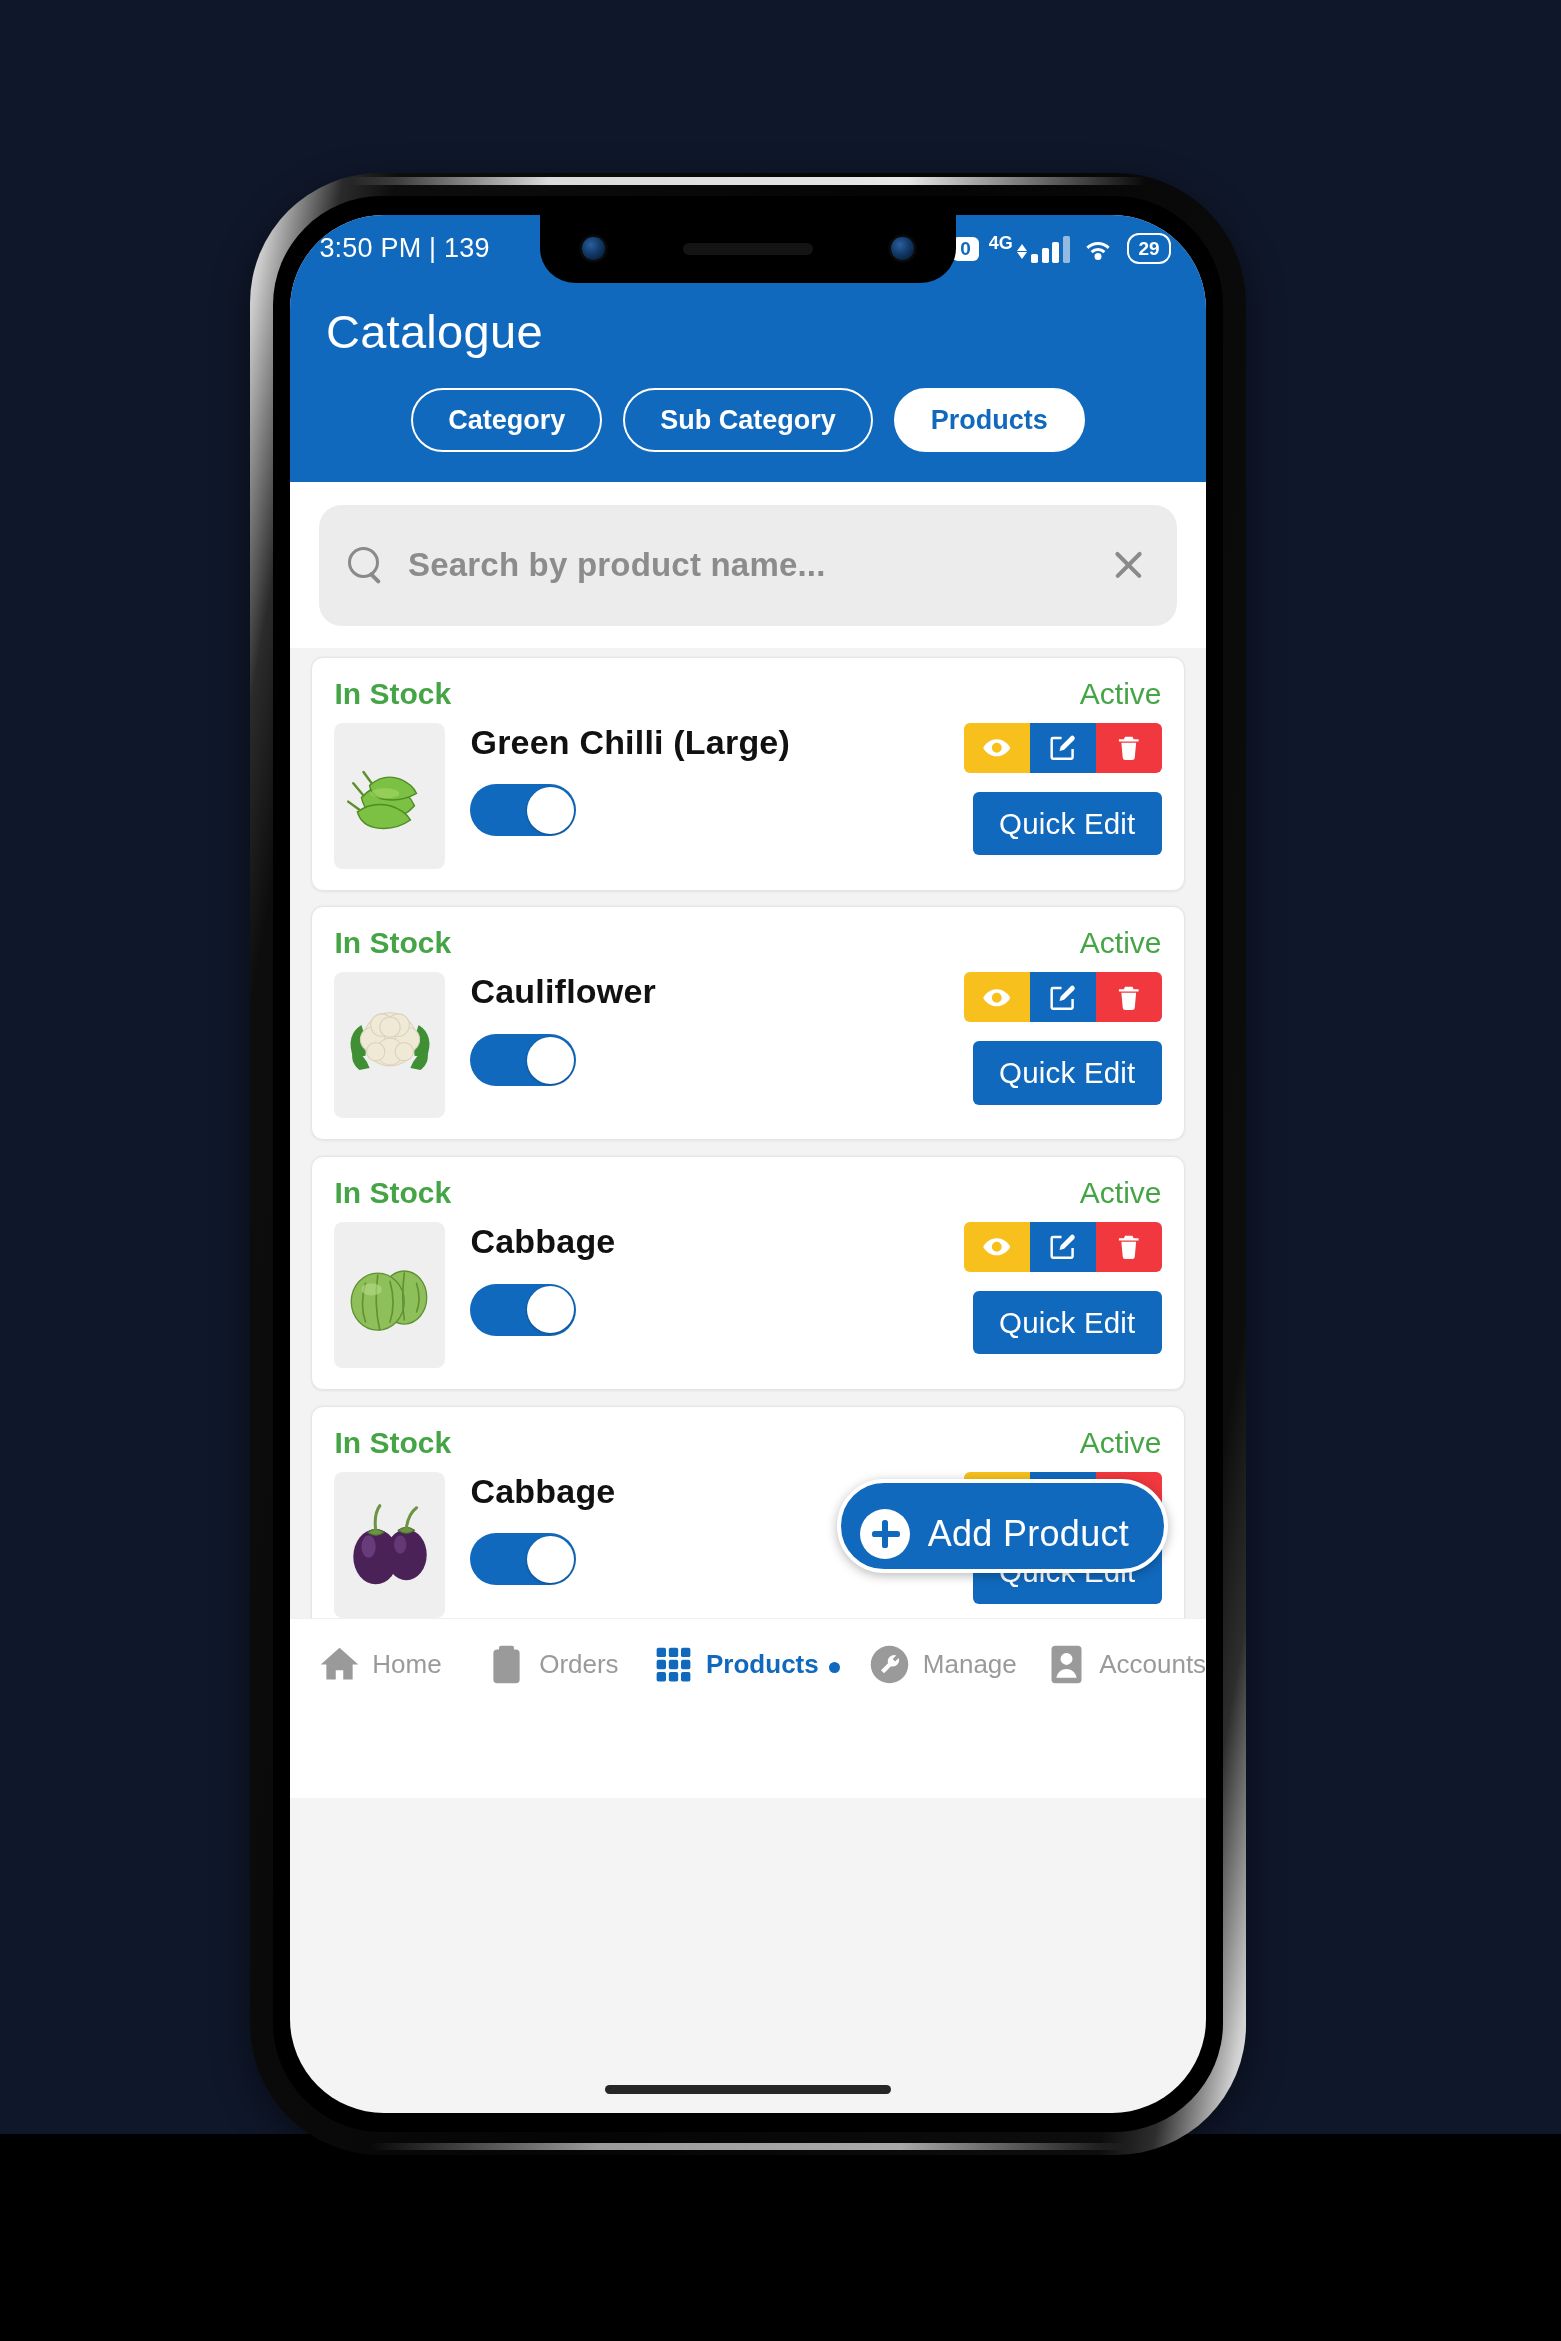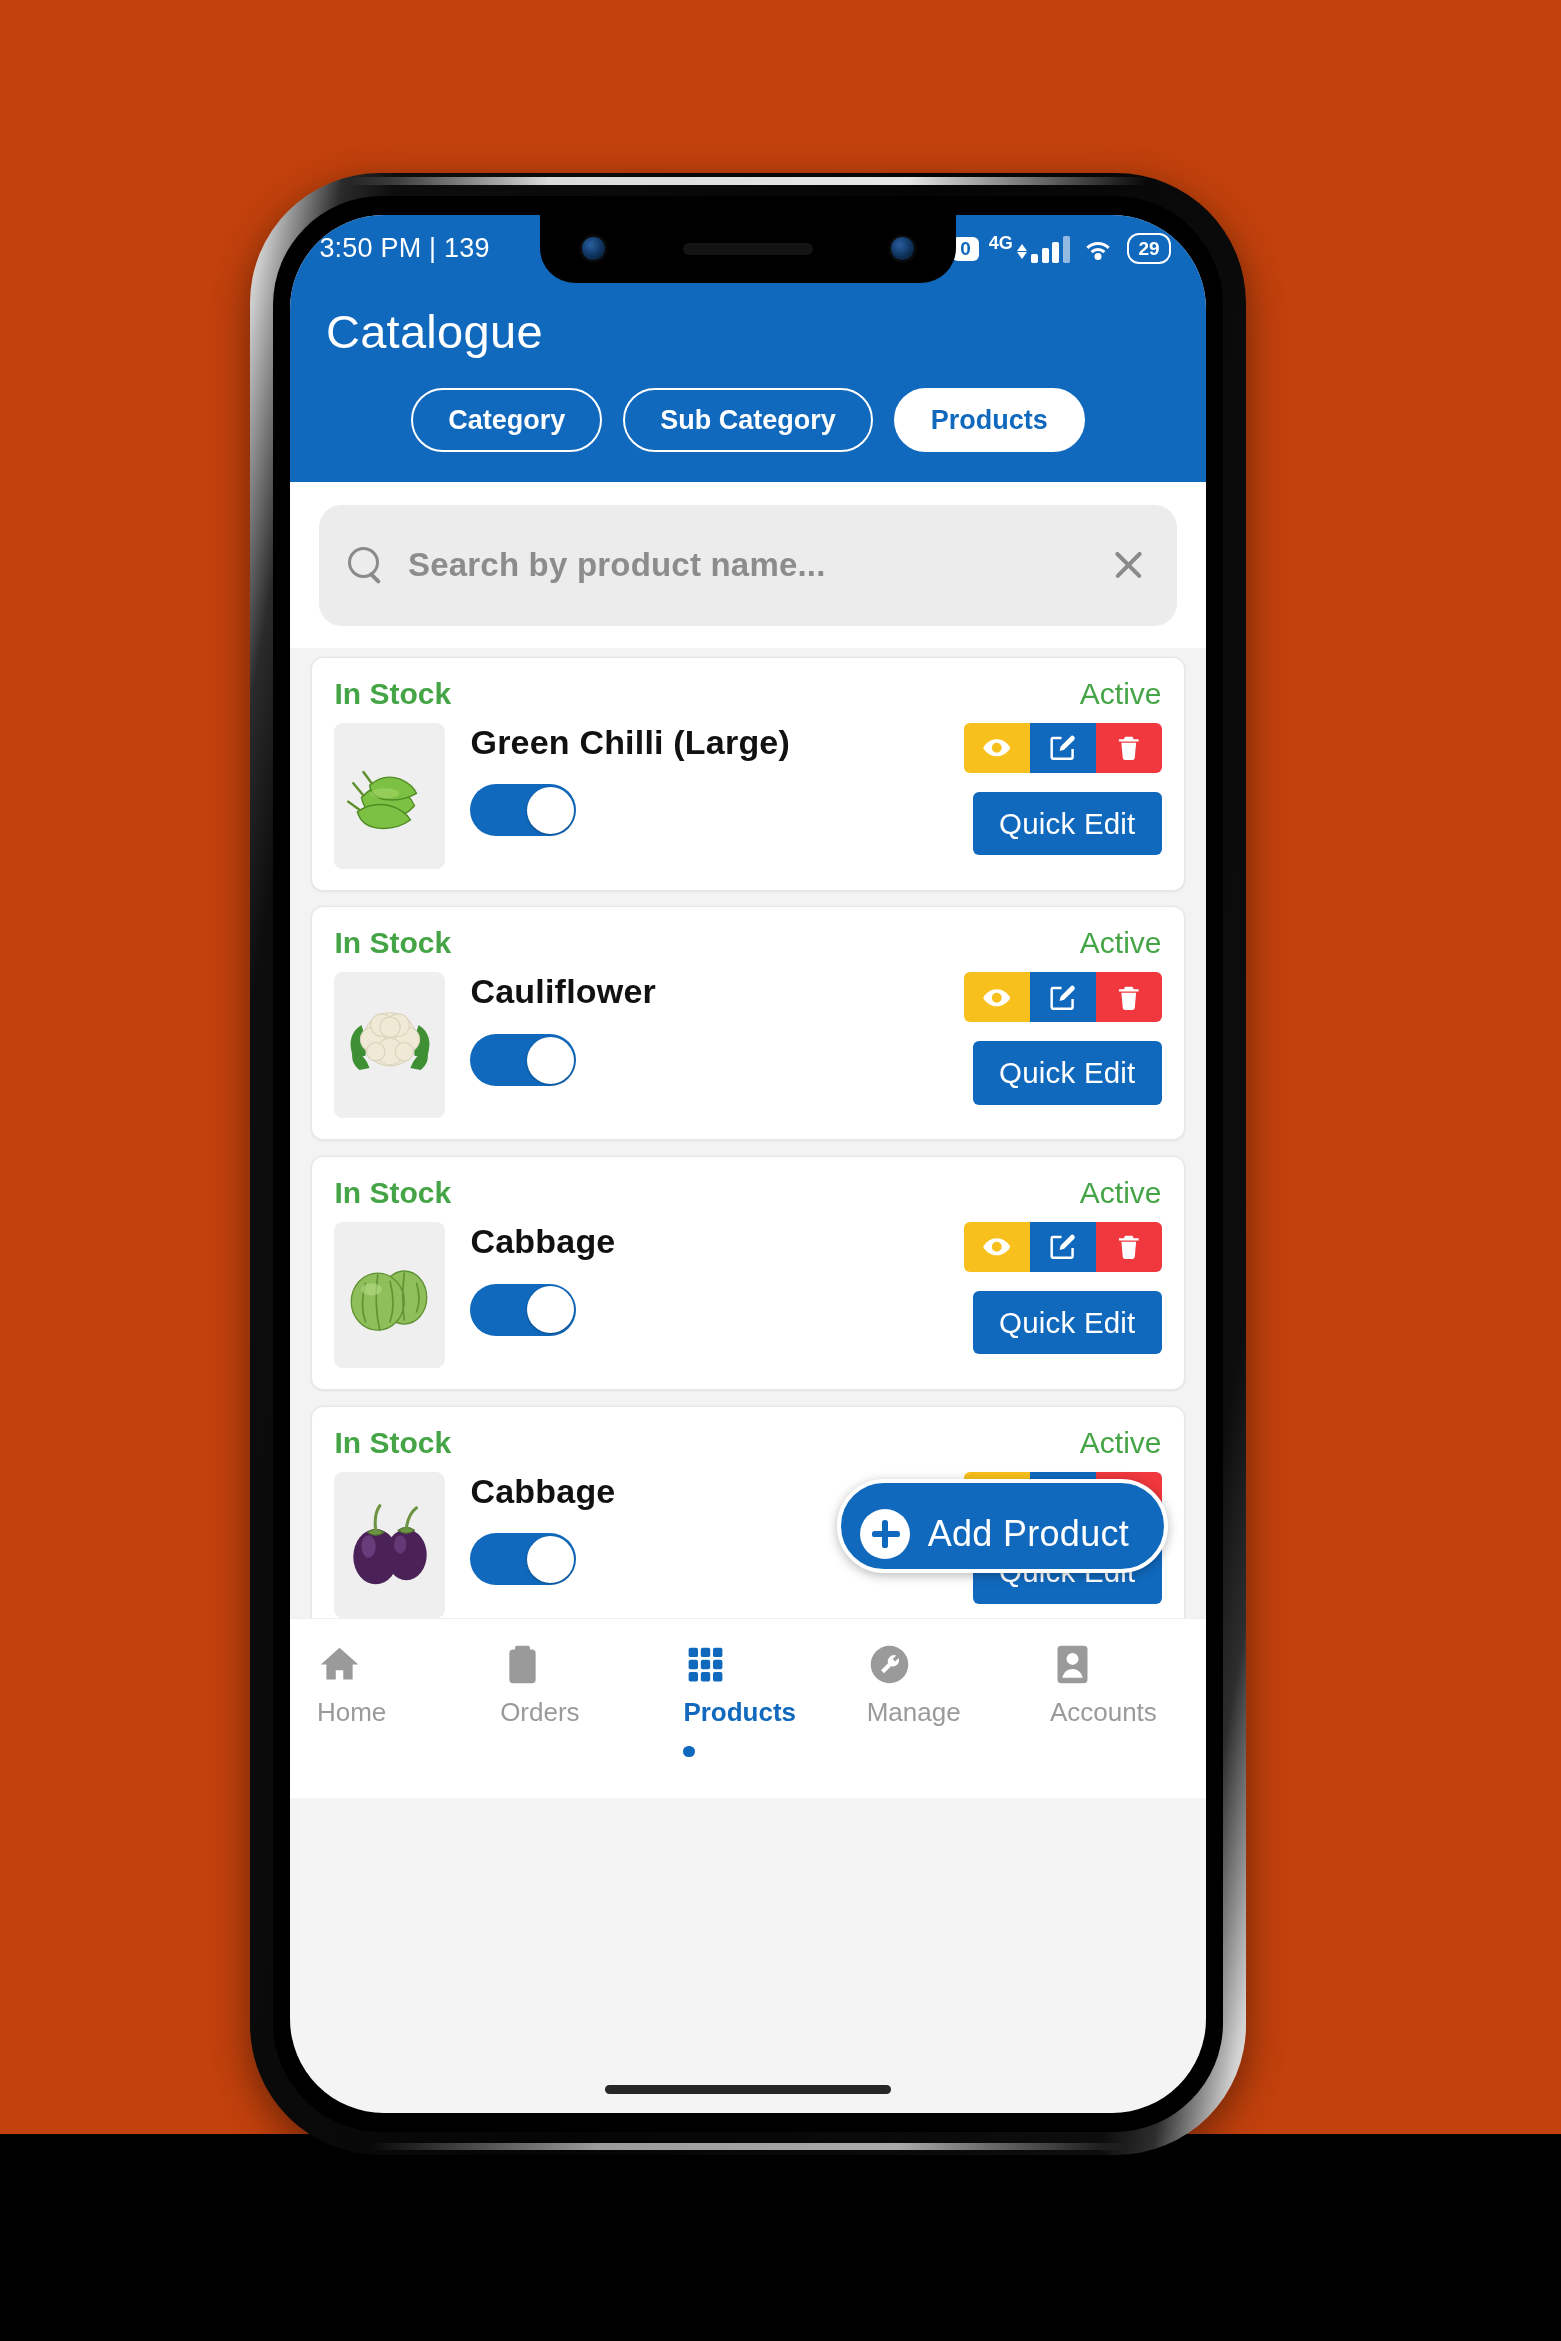--- a/index.html
+++ b/index.html
@@ -4,21 +4,21 @@
 <style>
   * { box-sizing: border-box; margin: 0; padding: 0; }
   html, body {
     width: 1561px; height: 2342px;
     background: #ffffff;
     font-family: "Liberation Sans", sans-serif;
     overflow: hidden;
   }
 
   
-  #stage { position: relative; width: 1561px; height: 2342px; background: #c2410c; }
+  #stage { position: relative; width: 1561px; height: 2342px; background: #0f172a; }
 
   
   .bottom-band {
     position: absolute; left: 0; right: 0; bottom: 0; height: 208px;
     background: #000000;
   }
 
   
   .device {
     position: absolute;
@@ -276,21 +276,21 @@
   
   .bottom-nav {
     position: relative; z-index: 25;
     background: #ffffff;
     height: 180px;
     display: flex; align-items: flex-start;
     padding-top: 22.6px;
     border-top: 0.9px solid #f0f0f0;
   }
   .nav-item {
-    flex: 1; display: flex; flex-direction: column; gap: 10.4px;
+    flex: 1; display: flex; align-items: center; gap: 10.4px;
     cursor: pointer;
     margin-left: 27px;
   }
   .nav-item svg { width: 45px; height: 45px; fill: #9a9a9a; }
   .nav-label { font-size: 26px; color: #9a9a9a; }
   .nav-item.active svg { fill: #1069bd; }
   .nav-item.active .nav-label { color: #1069bd; font-weight: 700; }
   .nav-dot {
     width: 11.3px; height: 11.3px; border-radius: 50%;
     background: #1069bd; margin-top: 7px;

